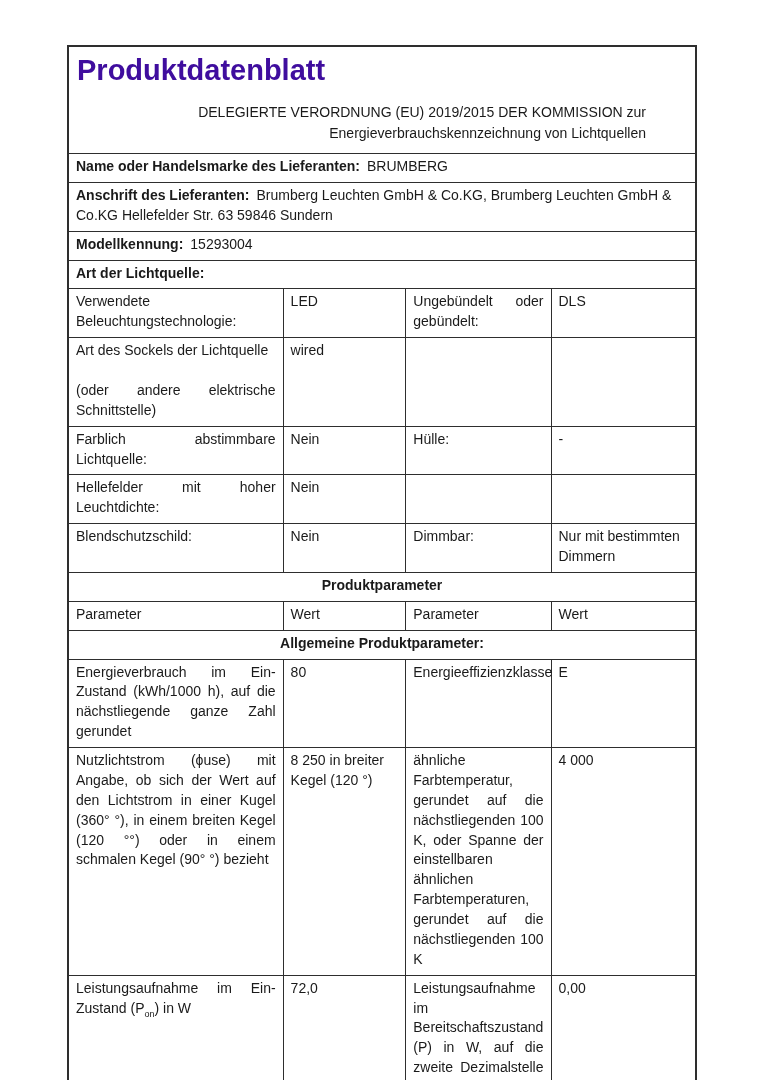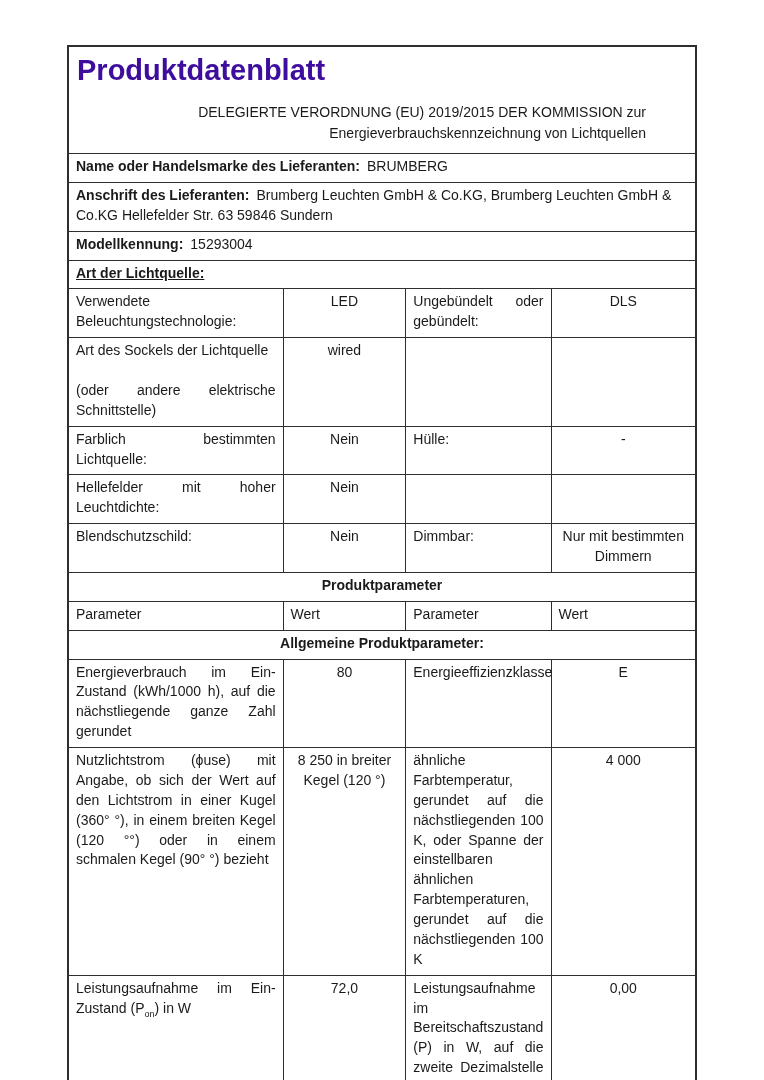--- a/index.html
+++ b/index.html
@@ -38,29 +38,29 @@
     padding: 3px 7px 5px 7px;
     vertical-align: top;
     line-height: 1.42;
     margin-left: 28px;
   }
   table.param-table td:first-child { border-left: none; }
   table.param-table td:last-child  { border-right: none; }
   table.param-table tr:last-child td { border-bottom: none; }
   .lbl { font-weight: bold; }
   .lbl-val { margin-left: 7px; }
-  .heading-left   { font-weight: bold; text-decoration: underline; }
+  .heading-left   { font-weight: bold; }
   .heading-center { font-weight: bold; text-align: center; }
   .param {
     text-align: justify;
     hyphens: auto;
     -webkit-hyphens: auto;
     white-space: pre-line;
   }
-  .val { text-align: center; }
+  .val { }
   .info-cell { line-height: 1.5; padding-top: 4px; padding-bottom: 5px; }
   sub { font-size: 9px; }
 </style>
 </head>
 <body>
 
 <div class="sheet">
 
   <div class="doc-header">
     <h1 class="doc-title" style="color: rgb(63, 13, 158);">Produktdatenblatt</h1>
@@ -106,21 +106,21 @@
     </tr>
     <tr>
       <td class="param">Art des Sockels der Lichtquelle
 
 (oder andere elektrische Schnittstelle)</td>
       <td class="val">wired</td>
       <td class="param"></td>
       <td class="val"></td>
     </tr>
     <tr>
-      <td class="param">Farblich bestimmten Lichtquelle:</td>
+      <td class="param">Farblich abstimmbare Lichtquelle:</td>
       <td class="val">Nein</td>
       <td class="param">Hülle:</td>
       <td class="val">-</td>
     </tr>
     <tr>
       <td class="param">Hellefelder mit hoher Leuchtdichte:</td>
       <td class="val">Nein</td>
       <td class="param"></td>
       <td class="val"></td>
     </tr>

